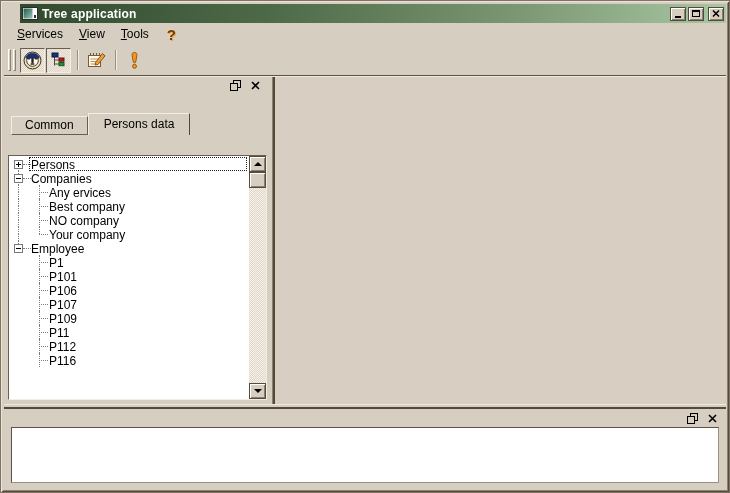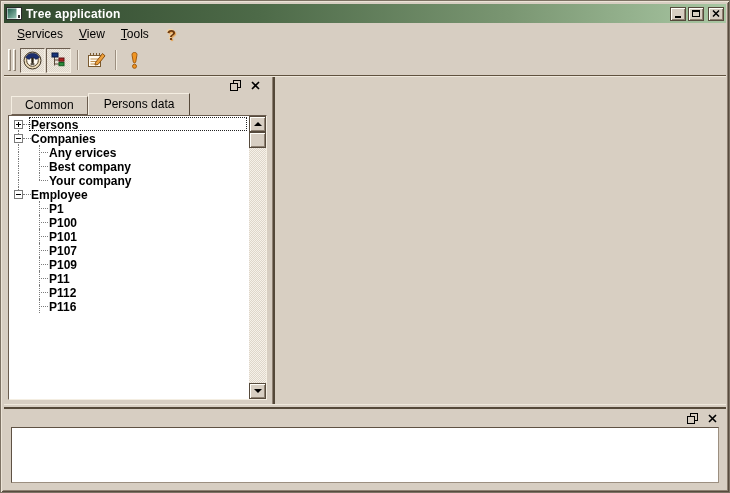--- a/index.html
+++ b/index.html
@@ -7,21 +7,21 @@
   .window {
     position:relative; width:730px; height:493px;
     background:#d7cec2; font-family:"Liberation Sans", sans-serif;
     border:1px solid #7d7264; padding:3px;
     box-shadow: inset 1px 1px 0 #ece4d7, inset -1px -1px 0 #574b3e,
                 inset 2px 2px 0 #d7cec2, inset -2px -2px 0 #8d8071;
     display:flex; flex-direction:column; overflow:hidden;
   }
   
   .titlebar { height:19px; flex:0 0 19px; display:flex; align-items:center; padding:0 2px 0 2px;
-    background:linear-gradient(90deg,#31492e 0%,#4d6a48 35%,#7a9672 70%,#a9c7a3 100%); }
+    background:linear-gradient(90deg,#31492e 0%,#4d6a48 35%,#7a9672 70%,#a9c7a3 100%);margin-left:16px; }
   .title-text { color:#ffffff; font-weight:bold; font-size:12px; margin-left:4px; flex:1;
     white-space:nowrap; overflow:hidden; letter-spacing:0.2px; }
   .tb-btn { width:16px; height:14px; background:#d7cec2; margin-left:2px;
     border:1px solid; border-color:#564a3c; position:relative;
     box-shadow: inset 1px 1px 0 #fffef9, inset -1px -1px 0 #8d8071;
     display:flex; align-items:center; justify-content:center; }
   .tb-btn.closebtn { margin-left:4px; }
   .glyph-min { width:6px; height:2px; background:#000; margin-top:7px; }
   .glyph-max { width:8px; height:7px; border:1px solid #000; border-top-width:2px; }
   
@@ -42,34 +42,34 @@
     background-image:
       linear-gradient(45deg,#f0eae0 25%,transparent 25%,transparent 75%,#f0eae0 75%),
       linear-gradient(45deg,#f0eae0 25%,transparent 25%,transparent 75%,#f0eae0 75%);
     background-size:2px 2px; background-position:0 0,1px 1px; }
   .tool-sep { width:2px; height:20px; border-left:1px solid #9c8f80; border-right:1px solid #f4eee2; margin:0 5px; }
   
   .docksep { height:2px; flex:0 0 2px; border-top:1px solid #60born;}
   .docksep { border-top:1px solid #60523f; border-bottom:1px solid #efe8db; }
   
   .central { flex:0 0 327px; height:327px; display:flex; }
-  .left-dock { width:265px; flex:0 0 265px; display:flex; flex-direction:column; padding:0 2px 4px 4px; }
+  .left-dock { width:265px; flex:0 0 265px; display:flex; flex-direction:column; padding:0 2px 4px 4px;gap:20px; }
   .dock-header { height:17px; flex:0 0 17px; display:flex; justify-content:flex-end; align-items:center; gap:7px; padding-right:5px; }
   .dock-btn { width:13px; height:13px; display:flex; align-items:center; justify-content:center; }
   
   .tabbar { height:21px; flex:0 0 21px; display:flex; align-items:flex-end; padding-left:3px; position:relative; }
   .tab { font-size:12px; color:#000; white-space:nowrap; }
   .tab.inactive { padding:1px 13px 2px; border-top:1px solid #f4eee2; border-left:1px solid #f4eee2;
     border-right:1px solid #6b5d4f; border-bottom:1px solid #6b5d4f; margin-bottom:0; }
   .tab.active { padding:3px 15px 4px; border-top:1px solid #f4eee2; border-left:1px solid #f4eee2;
     border-right:1px solid #56493a; background:#d7cec2; position:relative; z-index:2; }
   
   .tree-frame { flex:1; border:1px solid; border-color:#6b5d4f #f4eee2 #f4eee2 #6b5d4f;
     background:#fff; display:flex; overflow:hidden; }
-  .tree-content { flex:1; position:relative; font-size:12px; padding-top:1px;font-weight:bold; }
+  .tree-content { flex:1; position:relative; font-size:12px; padding-top:1px; }
   .tree-row { height:14px; position:relative; display:flex; align-items:center; white-space:nowrap; }
   .tree-row .label { position:relative; z-index:2; padding-top:1px; }
   .root-label { margin-left:22px; }
   .child-label { margin-left:40px; }
   .spineA { position:absolute; left:9px; top:0; height:7px; border-left:1px dotted #7b7b7b; }
   .spineB { position:absolute; left:9px; top:7px; bottom:0; border-left:1px dotted #7b7b7b; }
   .rstub { position:absolute; left:14px; top:7px; width:8px; border-top:1px dotted #7b7b7b; }
   .cvert { position:absolute; left:30px; top:0; border-left:1px dotted #7b7b7b; }
   .chorz { position:absolute; left:30px; top:7px; width:9px; border-top:1px dotted #7b7b7b; }
   .expander { position:absolute; left:5px; top:3px; width:9px; height:9px; background:#fff;
@@ -240,46 +240,53 @@
             <div class="tree-row">
               <span class="spineA"></span>
               <span class="spineB"></span>
               <span class="cvert" style="height: 14px;"></span>
               <span class="chorz"></span>
               <span class="label child-label">Best company</span>
             </div>
             <div class="tree-row">
               <span class="spineA"></span>
               <span class="spineB"></span>
+              <span class="cvert" style="height: 14px;"></span>
+              <span class="chorz"></span>
+              <span class="label child-label">NO company</span>
+            </div>
+            <div class="tree-row">
+              <span class="spineA"></span>
+              <span class="spineB"></span>
               <span class="cvert" style="height: 7px;"></span>
               <span class="chorz"></span>
               <span class="label child-label">Your company</span>
             </div>
             <div class="tree-row">
               <span class="spineA"></span>
               <span class="expander">
                 <span class="h"></span>
               </span>
               <span class="rstub"></span>
               <span class="label root-label">Employee</span>
             </div>
             <div class="tree-row">
               <span class="cvert" style="height: 14px;"></span>
               <span class="chorz"></span>
               <span class="label child-label">P1</span>
             </div>
             <div class="tree-row">
               <span class="cvert" style="height: 14px;"></span>
               <span class="chorz"></span>
-              <span class="label child-label">P100</span>
-            </div>
-            <div class="tree-row">
-              <span class="cvert" style="height: 14px;"></span>
-              <span class="chorz"></span>
               <span class="label child-label">P101</span>
+            </div>
+            <div class="tree-row">
+              <span class="cvert" style="height: 14px;"></span>
+              <span class="chorz"></span>
+              <span class="label child-label">P106</span>
             </div>
             <div class="tree-row">
               <span class="cvert" style="height: 14px;"></span>
               <span class="chorz"></span>
               <span class="label child-label">P107</span>
             </div>
             <div class="tree-row">
               <span class="cvert" style="height: 14px;"></span>
               <span class="chorz"></span>
               <span class="label child-label">P109</span>

